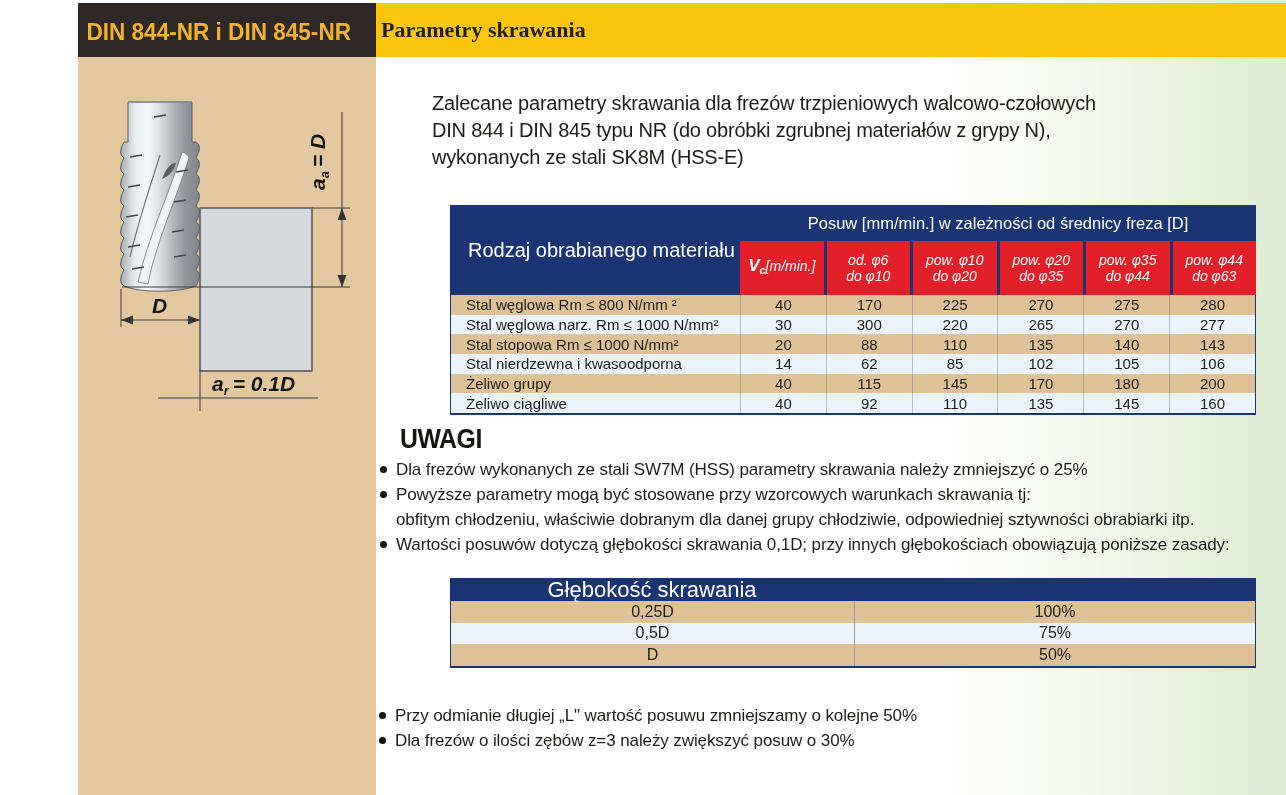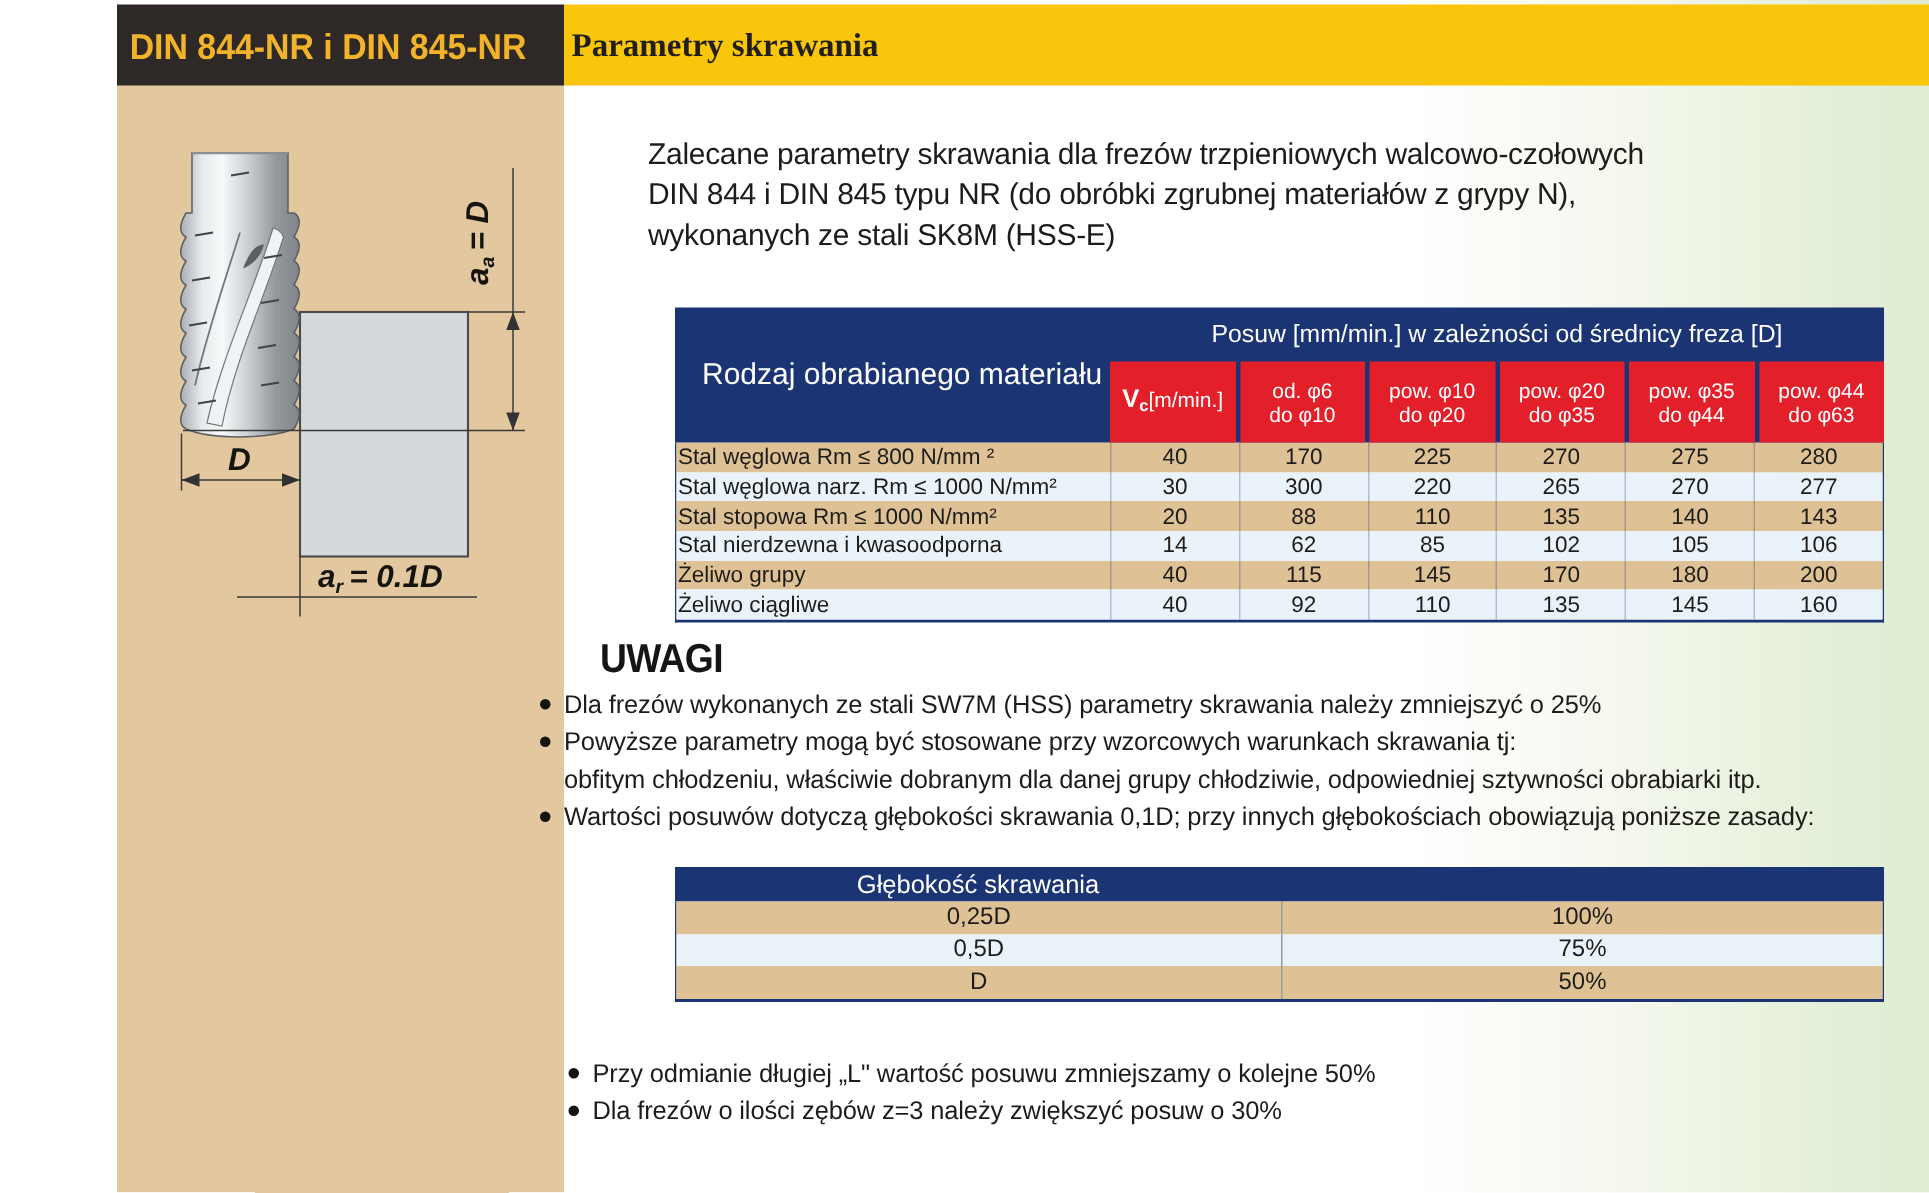--- a/index.html
+++ b/index.html
@@ -43,55 +43,55 @@
     display:flex; align-items:center; padding-left:18px; font-size:20px;
   }
   .ct-feed-h{
     position:absolute; left:290px; top:0; width:516px; height:36px;
     display:flex; align-items:center; justify-content:center; font-size:16.5px;
   }
   .ct-red-row{position:absolute; left:290px; top:36px; width:516px; height:54px; display:flex;}
   .red-cell{
     flex:1; background:#e3202a; margin-left:3px; color:#fff;
     display:flex; flex-direction:column; align-items:center; justify-content:center;
-    font-size:14px; line-height:16px; text-align:center;
+    font-size:14px; line-height:16px; text-align:center;font-style:italic;
   }
   .red-cell:first-child{margin-left:0;}
   .vc-main{font-weight:bold; font-size:17px;}
   .vc-sub{font-size:11px; vertical-align:-3px; font-weight:bold;}
   .vc-rest{font-size:14px;}
   .ct-body{
     border-left:1px solid #1b3474; border-right:1px solid #1b3474; border-bottom:2px solid #1b3474;
     box-sizing:border-box;
   }
   .t-row{display:flex; height:19.66px; font-size:15px;}
   .t-row:nth-child(odd){background:#dec295;}
   .t-row:nth-child(even){background:#ebf3fa;}
   .mat-cell{
-    width:289px; box-sizing:border-box; padding-left:1px;
+    width:289px; box-sizing:border-box; padding-left:15px;
     display:flex; align-items:center; white-space:nowrap;
   }
   .val-cell{
     flex:1; display:flex; align-items:center; justify-content:center;
     border-left:1px solid rgba(27,52,116,0.28); height:100%;
   }
   
   .uwagi-h{
     position:absolute; left:400px; top:424px; font-size:27px; font-weight:bold; color:#161513;
     transform:scaleX(0.92); transform-origin:left; letter-spacing:-0.5px;
   }
   .bullets{position:absolute; font-size:17px; line-height:25px; letter-spacing:-0.1px;}
-  .bullets.upper{left:360px; top:457px; width:895px;}
+  .bullets.upper{left:380px; top:457px; width:895px;}
   .bullets.lower{left:379px; top:703px; width:895px;}
   .b-item{display:flex;}
   .b-dot{width:7px; height:7px; border-radius:50%; background:#15140f; flex:none; margin:9px 9px 0 0;}
   .b-cont{margin-left:16px;}
   
   .depth-table{position:absolute; left:450px; top:578px; width:806px;}
-  .dt-head{display:flex; height:23px; background:#1b3474; color:#fff; font-size:17px;}
+  .dt-head{display:flex; height:23px; background:#1b3474; color:#fff; font-size:22px;}
   .dt-head .dt-c1, .dt-head .dt-c2{display:flex; align-items:center; justify-content:center;}
   .dt-c1{width:404px;} .dt-c2{width:402px; box-sizing:border-box;}
   .dt-head .dt-c2{border-left:1px solid rgba(255,255,255,0.45);}
   .dt-body{
     border-left:1px solid #1b3474; border-right:1px solid #1b3474; border-bottom:2px solid #1b3474;
     box-sizing:border-box;
   }
   .dt-row{display:flex; height:21.6px; font-size:16px;}
   .dt-row:nth-child(odd){background:#dec295;}
   .dt-row:nth-child(even){background:#ebf3fa;}

